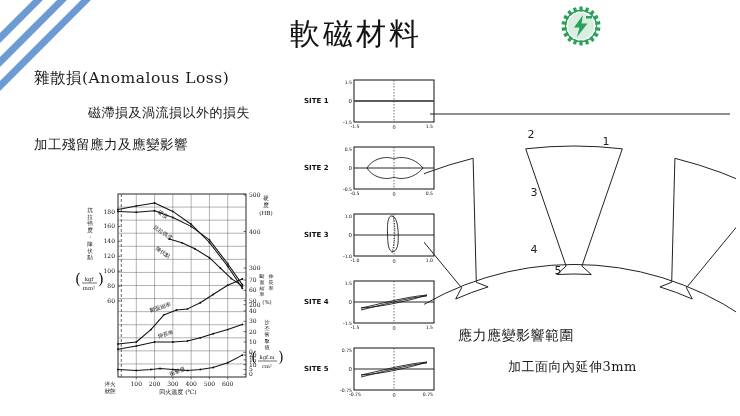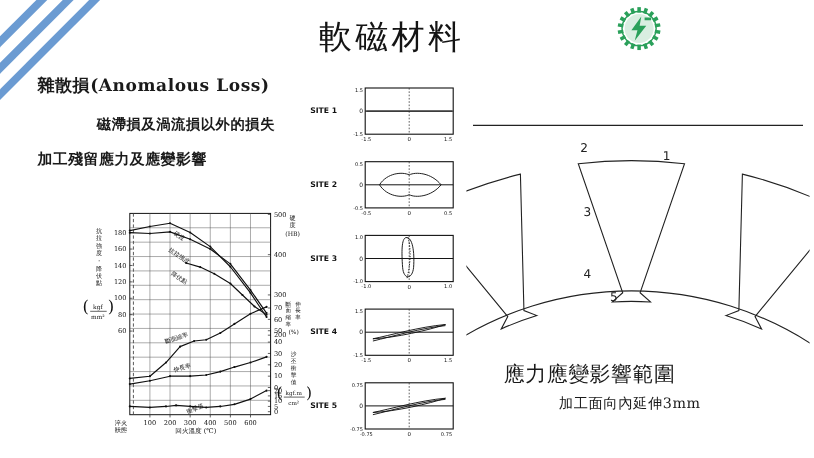--- a/index.html
+++ b/index.html
@@ -28,42 +28,42 @@
     position: absolute; left: 290px; top: 14px;
     font-size: 30px; letter-spacing: 3px;
     color: #141414;
     font-family: "DejaVu Serif", "Liberation Serif", serif;
     font-weight: 400;
     white-space: nowrap;
   }
 
   
   .txt { position: absolute; color: #1a1a1a; white-space: nowrap;
-         font-family: "DejaVu Serif","Liberation Serif", serif; font-weight: bold; }
+         font-family: "DejaVu Serif","Liberation Serif", serif; }
   .t1 { left: 34px; top: 68px;  font-size: 15.5px; letter-spacing: 0.5px; }
   .t2 { left: 88px; top: 104px; font-size: 13px; letter-spacing: 0.5px; }
   .t3 { left: 34px; top: 136px; font-size: 13.5px; letter-spacing: 0.5px; }
   .t4 { left: 34px; top: 166px; font-size: 13.5px; letter-spacing: 0.5px; }
 
   
   .figL { position: absolute; left: 58px; top: 186px; width: 238px; height: 220px; }
   .figL svg { display: block; }
 
   
-  .figS { position: absolute; left: 280px; top: 74px; width: 140px; height: 340px; }
+  .figS { position: absolute; left: 302px; top: 74px; width: 140px; height: 340px; }
   .figS svg { display: block; }
 
   
   .figR { position: absolute; left: 424px; top: 96px; width: 312px; height: 230px; }
   .figR svg { display: block; }
 
   
   .cap { position: absolute; color: #1a1a1a; white-space: nowrap;
          font-family: "DejaVu Serif","Liberation Serif", serif; }
-  .c1 { left: 458px; top: 327px; font-size: 19px; letter-spacing: 0.5px; }
+  .c1 { left: 458px; top: 327px; font-size: 14px; letter-spacing: 0.5px; }
   .c2 { left: 508px; top: 358px; font-size: 13px; letter-spacing: 0.5px; }
 </style>
 </head>
 <body>
 
 <div id="slide">
 
   <div class="stripes">
     <svg width="110" height="110" viewBox="0 0 110 110">
       <g stroke="#6b9bd2" stroke-width="7" fill="none">

